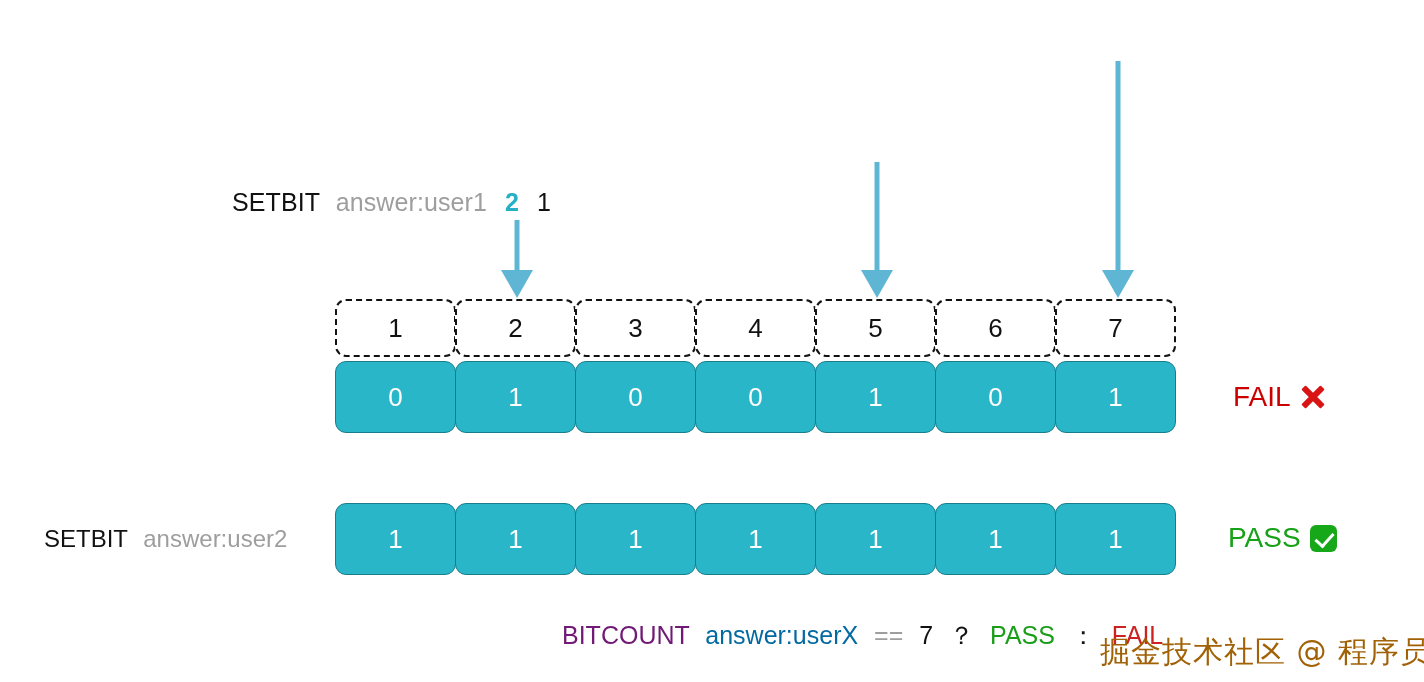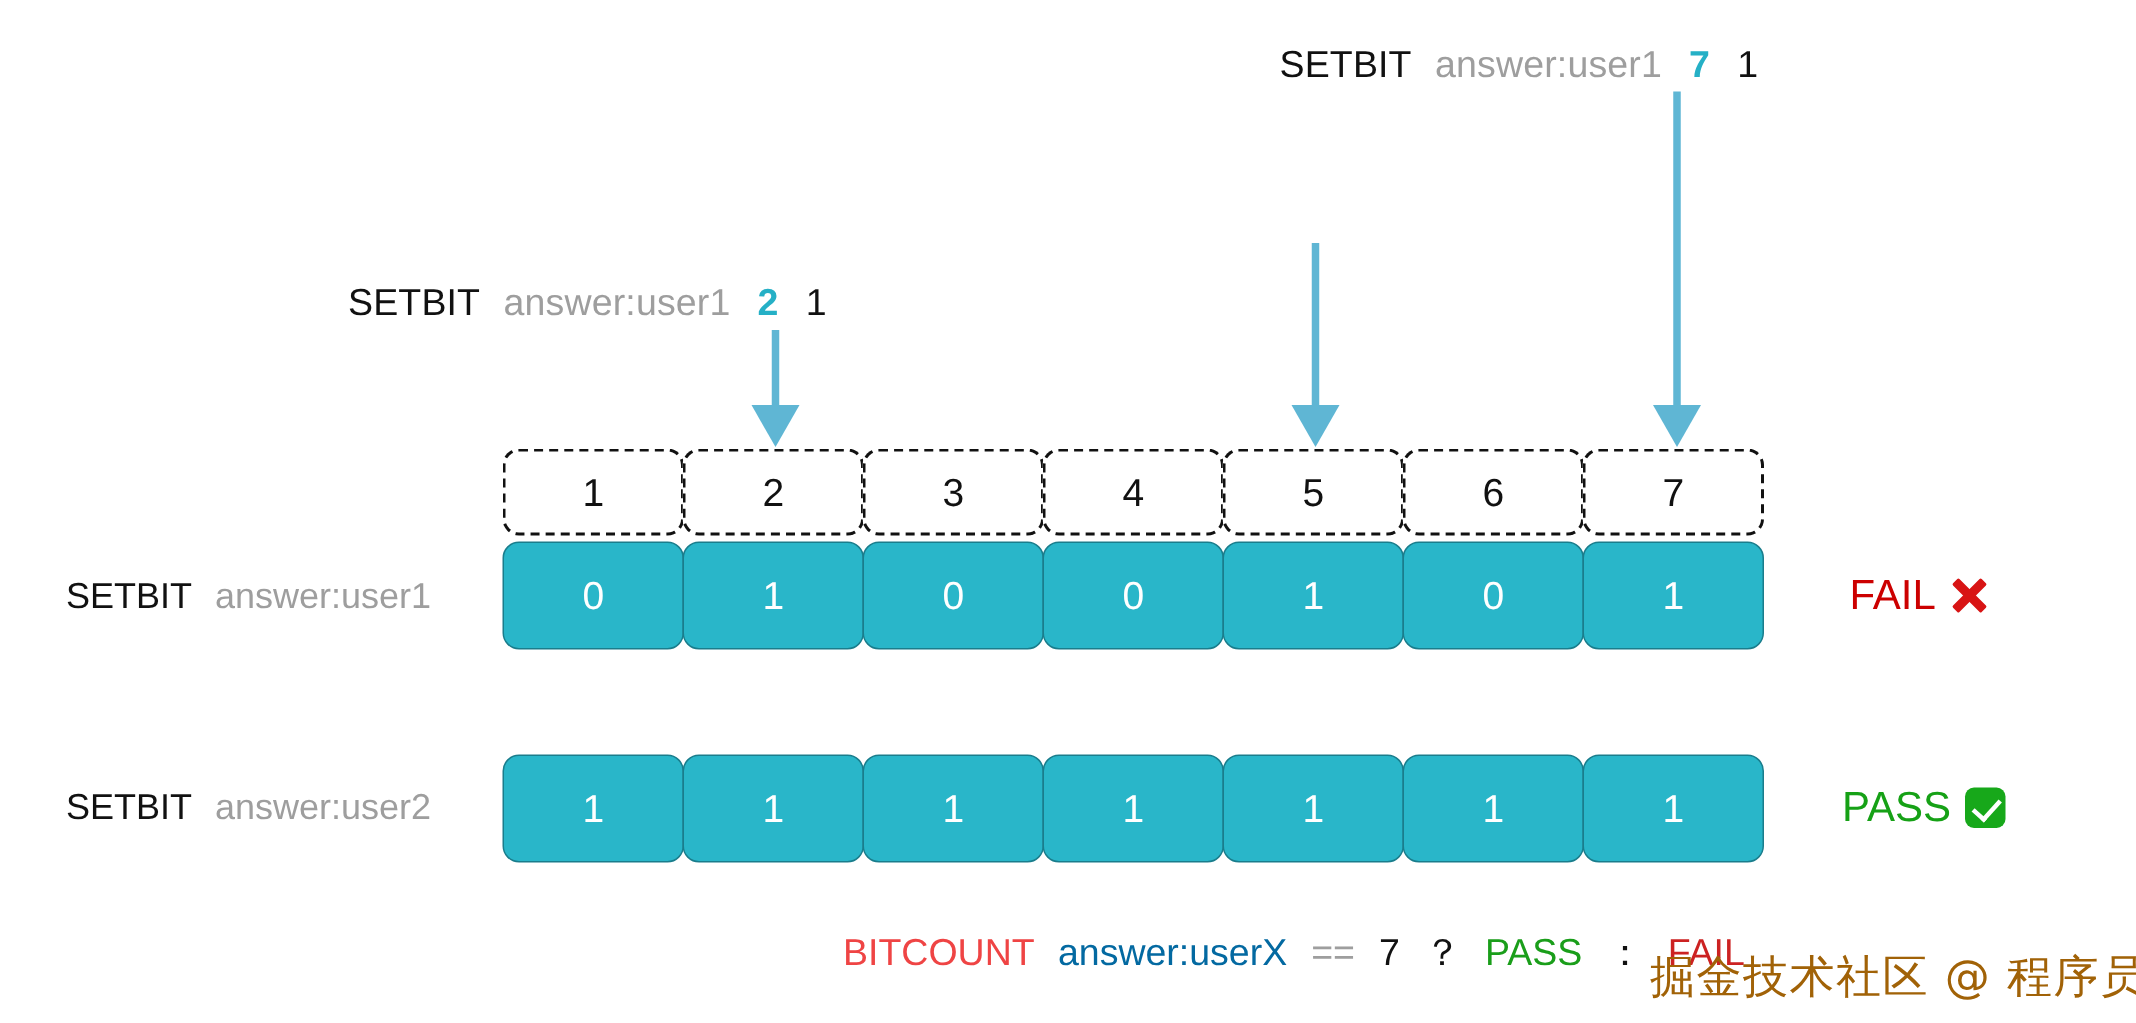--- a/index.html
+++ b/index.html
@@ -147,21 +147,21 @@
     transform: rotate(42deg);
   }
 
   
   .footer-expr {
     position: absolute;
     white-space: nowrap;
     font-size: 25px;
     line-height: 1;
   }
-  .footer-expr .kw   { color: #ef4444; }
+  .footer-expr .kw   { color: #701a75; }
   .footer-expr .key  { color: #0369a1; }
   .footer-expr .op   { color: #9e9e9e; }
   .footer-expr .num  { color: #111111; }
   .footer-expr .q    { color: #111111; }
   .footer-expr .pass { color: #1a9e1a; }
   .footer-expr .colon{ color: #111111; }
   .footer-expr .fail { color: #cc2222; }
 
   
   .watermark {
@@ -180,26 +180,20 @@
 <div id="stage">
 
   <div class="cmd" style="left:232px; top:190px;">
     <span class="kw">SETBIT</span>
     <span class="key" style="margin-left: 9px;">answer:user1</span>
     <span class="off" style="margin-left: 9px;">2</span>
     <span class="bit" style="margin-left: 9px;">1</span>
   </div>
 
 
-  <div class="cmd" style="left:853px; top:31px;">
-    <span class="kw">SETBIT</span>
-    <span class="key" style="margin-left: 9px;">answer:user1</span>
-    <span class="off" style="margin-left: 9px;">7</span>
-    <span class="bit" style="margin-left: 9px;">1</span>
-  </div>
 
   <svg class="arrow" style="left:493px; top:218px;" width="48" height="82" viewBox="0 0 48 82">
     <line x1="24" y1="2" x2="24" y2="58" stroke="#5fb6d4" stroke-width="5"></line>
     <polygon points="8,52 40,52 24,80" fill="#5fb6d4"></polygon>
   </svg>
 
   <svg class="arrow" style="left:853px; top:160px;" width="48" height="140" viewBox="0 0 48 140">
     <line x1="24" y1="2" x2="24" y2="116" stroke="#5fb6d4" stroke-width="5"></line>
     <polygon points="8,110 40,110 24,138" fill="#5fb6d4"></polygon>
   </svg>
@@ -212,24 +206,20 @@
   <div class="idx-row" style="left:335px; top:299px;">
     <div class="idx-cell">1</div>
     <div class="idx-cell">2</div>
     <div class="idx-cell">3</div>
     <div class="idx-cell">4</div>
     <div class="idx-cell">5</div>
     <div class="idx-cell">6</div>
     <div class="idx-cell">7</div>
   </div>
 
-  <div class="row-label" style="left:44px; top:386px;">
-    <span class="kw">SETBIT</span>
-    <span class="key" style="margin-left: 9px;">answer:user1</span>
-  </div>
 
   <div class="val-row" style="left:335px; top:361px;">
     <div class="val-cell">0</div>
     <div class="val-cell">1</div>
     <div class="val-cell">0</div>
     <div class="val-cell">0</div>
     <div class="val-cell">1</div>
     <div class="val-cell">0</div>
     <div class="val-cell">1</div>
   </div>

